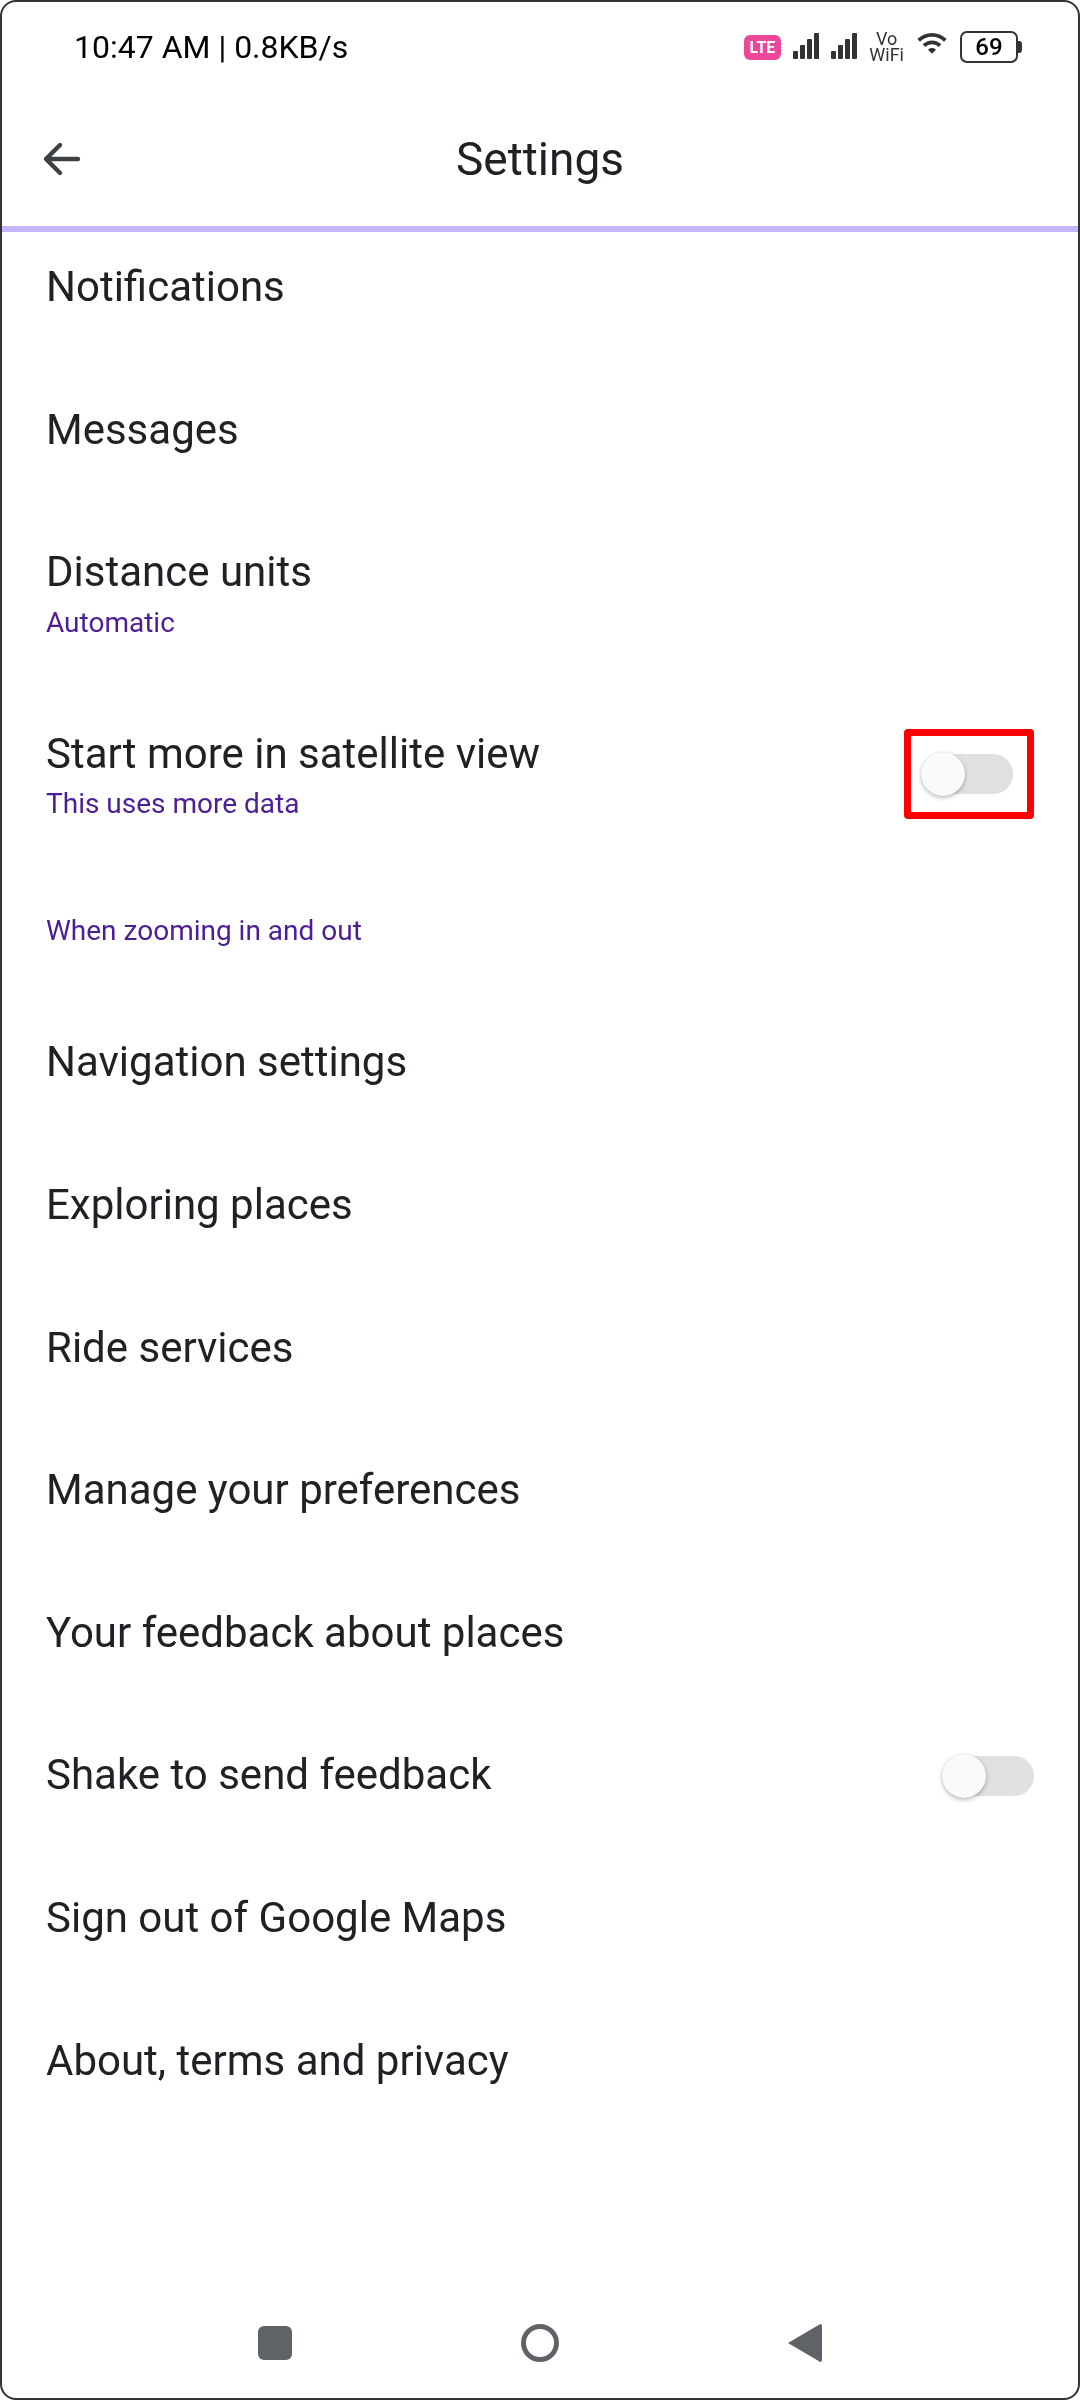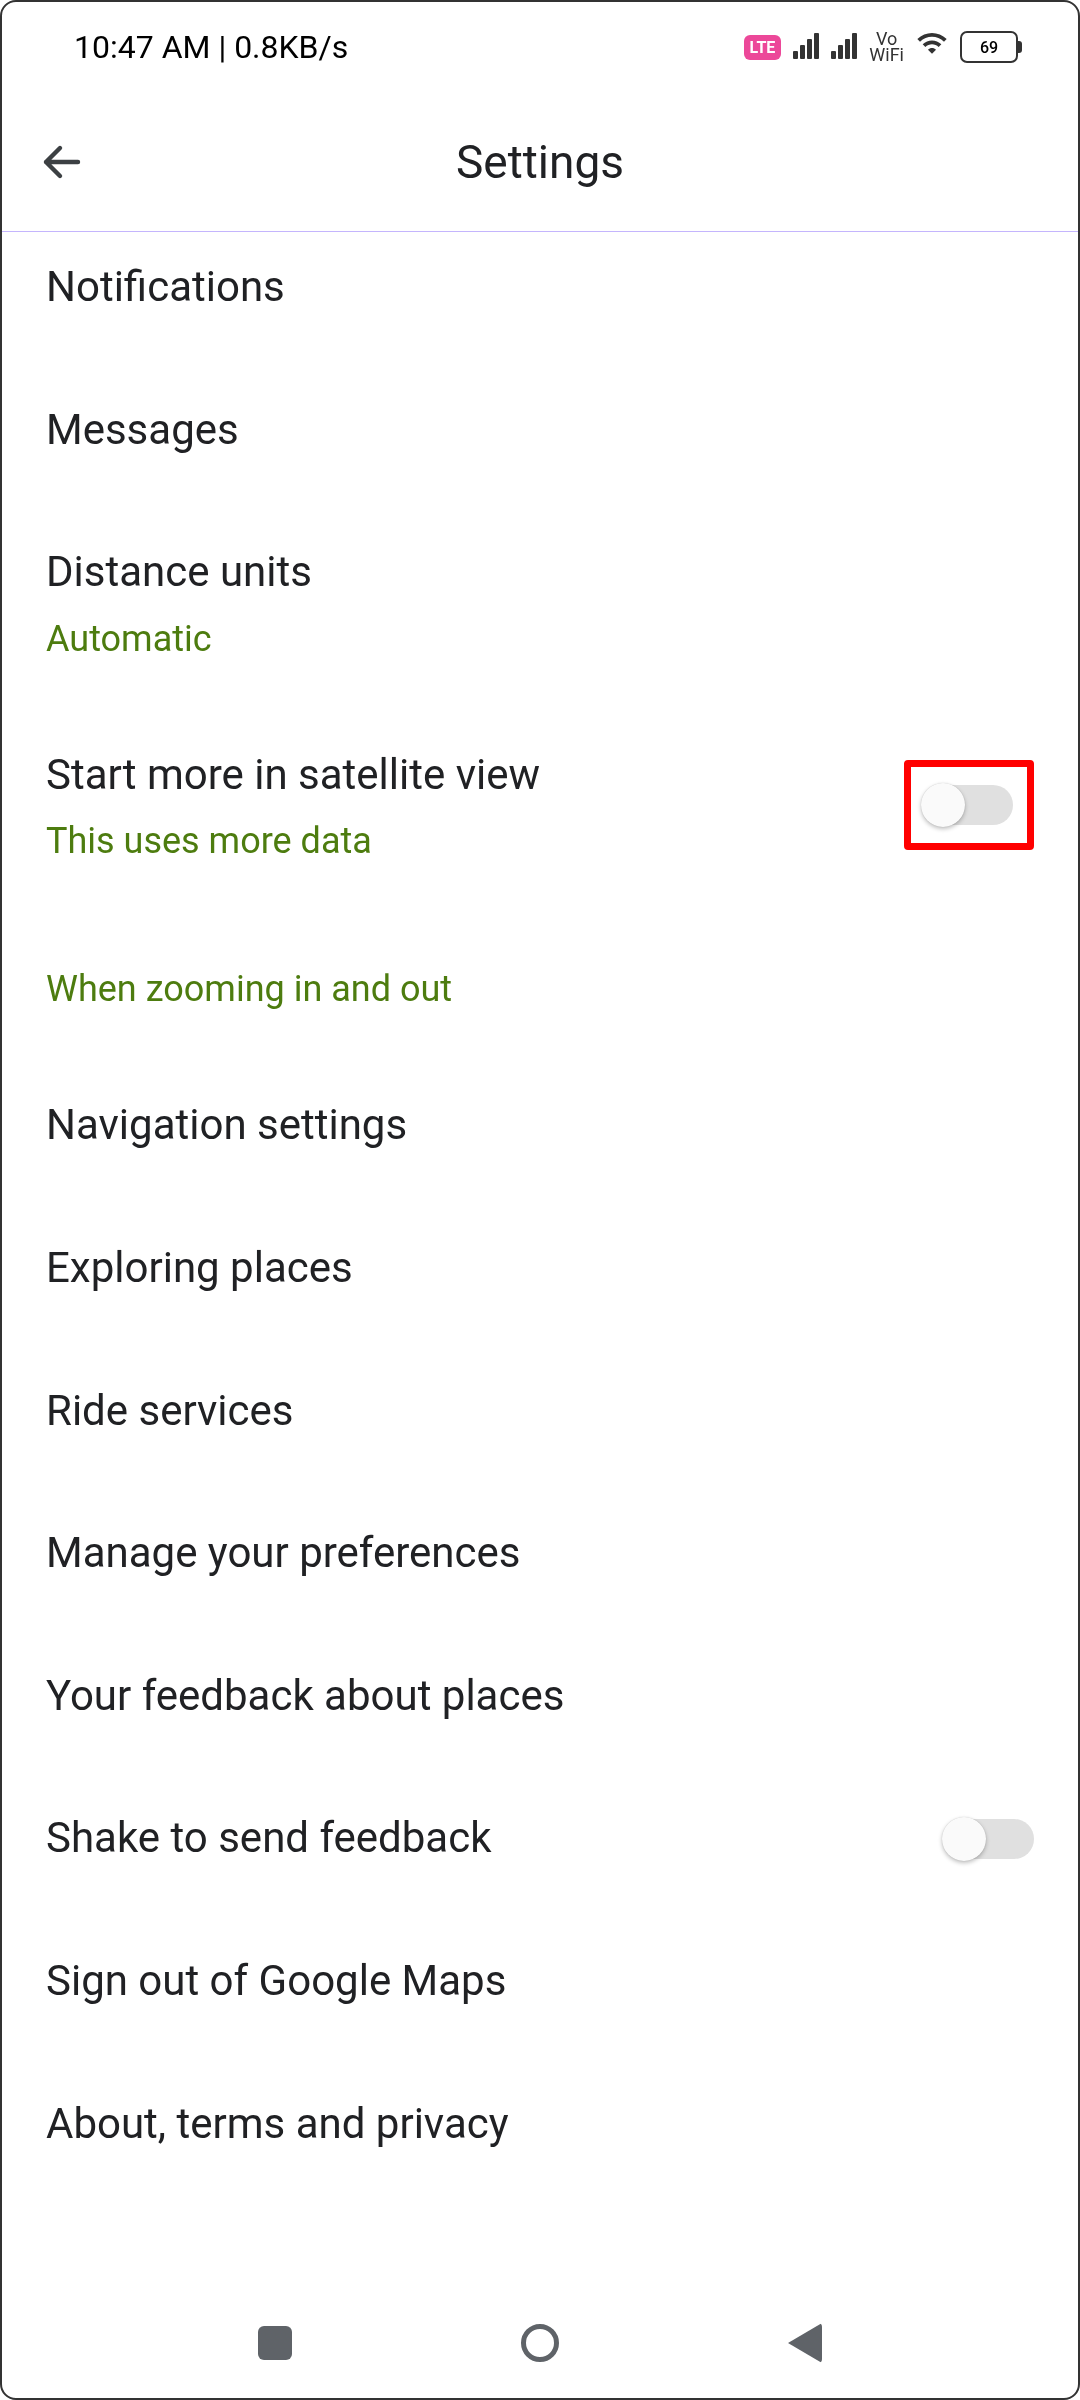--- a/index.html
+++ b/index.html
@@ -82,21 +82,21 @@
     }
     
     .battery {
       border: 2.5px solid #333;
       border-radius: 7px;
       width: 58px;
       height: 32px;
       display: flex;
       align-items: center;
       justify-content: center;
-      font-size: 16px;
+      font-size: 24px;
       font-weight: 500;
       position: relative;
     }
     .battery::after {
       content: '';
       position: absolute;
       right: -6px;
       top: 8px;
       width: 4px;
       height: 12px;
@@ -104,21 +104,21 @@
       border-radius: 0 3px 3px 0;
     }
     
     
     .app-bar {
       height: 140px;
       display: flex;
       align-items: center;
       padding: 0 20px;
       position: relative;
-      border-bottom: 1px solid #c4b5fd;
+      border-bottom: 6px solid #c4b5fd;
     }
     
     .back-btn {
       width: 80px;
       height: 80px;
       display: flex;
       align-items: center;
       justify-content: center;
     }
     
@@ -158,24 +158,24 @@
     }
     
     .setting-title {
       font-size: 42px;
       color: #202124;
       font-weight: 400;
       line-height: 1.3;
     }
     
     .setting-subtitle {
-      font-size: 36px;
-      color: #4d7c0f;
+      font-size: 28px;
+      color: #4c1d95;
       font-weight: 400;
-      margin-top: 18px;
+      margin-top: 6px;
     }
     
     
     .toggle {
       width: 88px;
       height: 40px;
       border-radius: 24px;
       background: #e0e0e0;
       position: relative;
       flex-shrink: 0;

